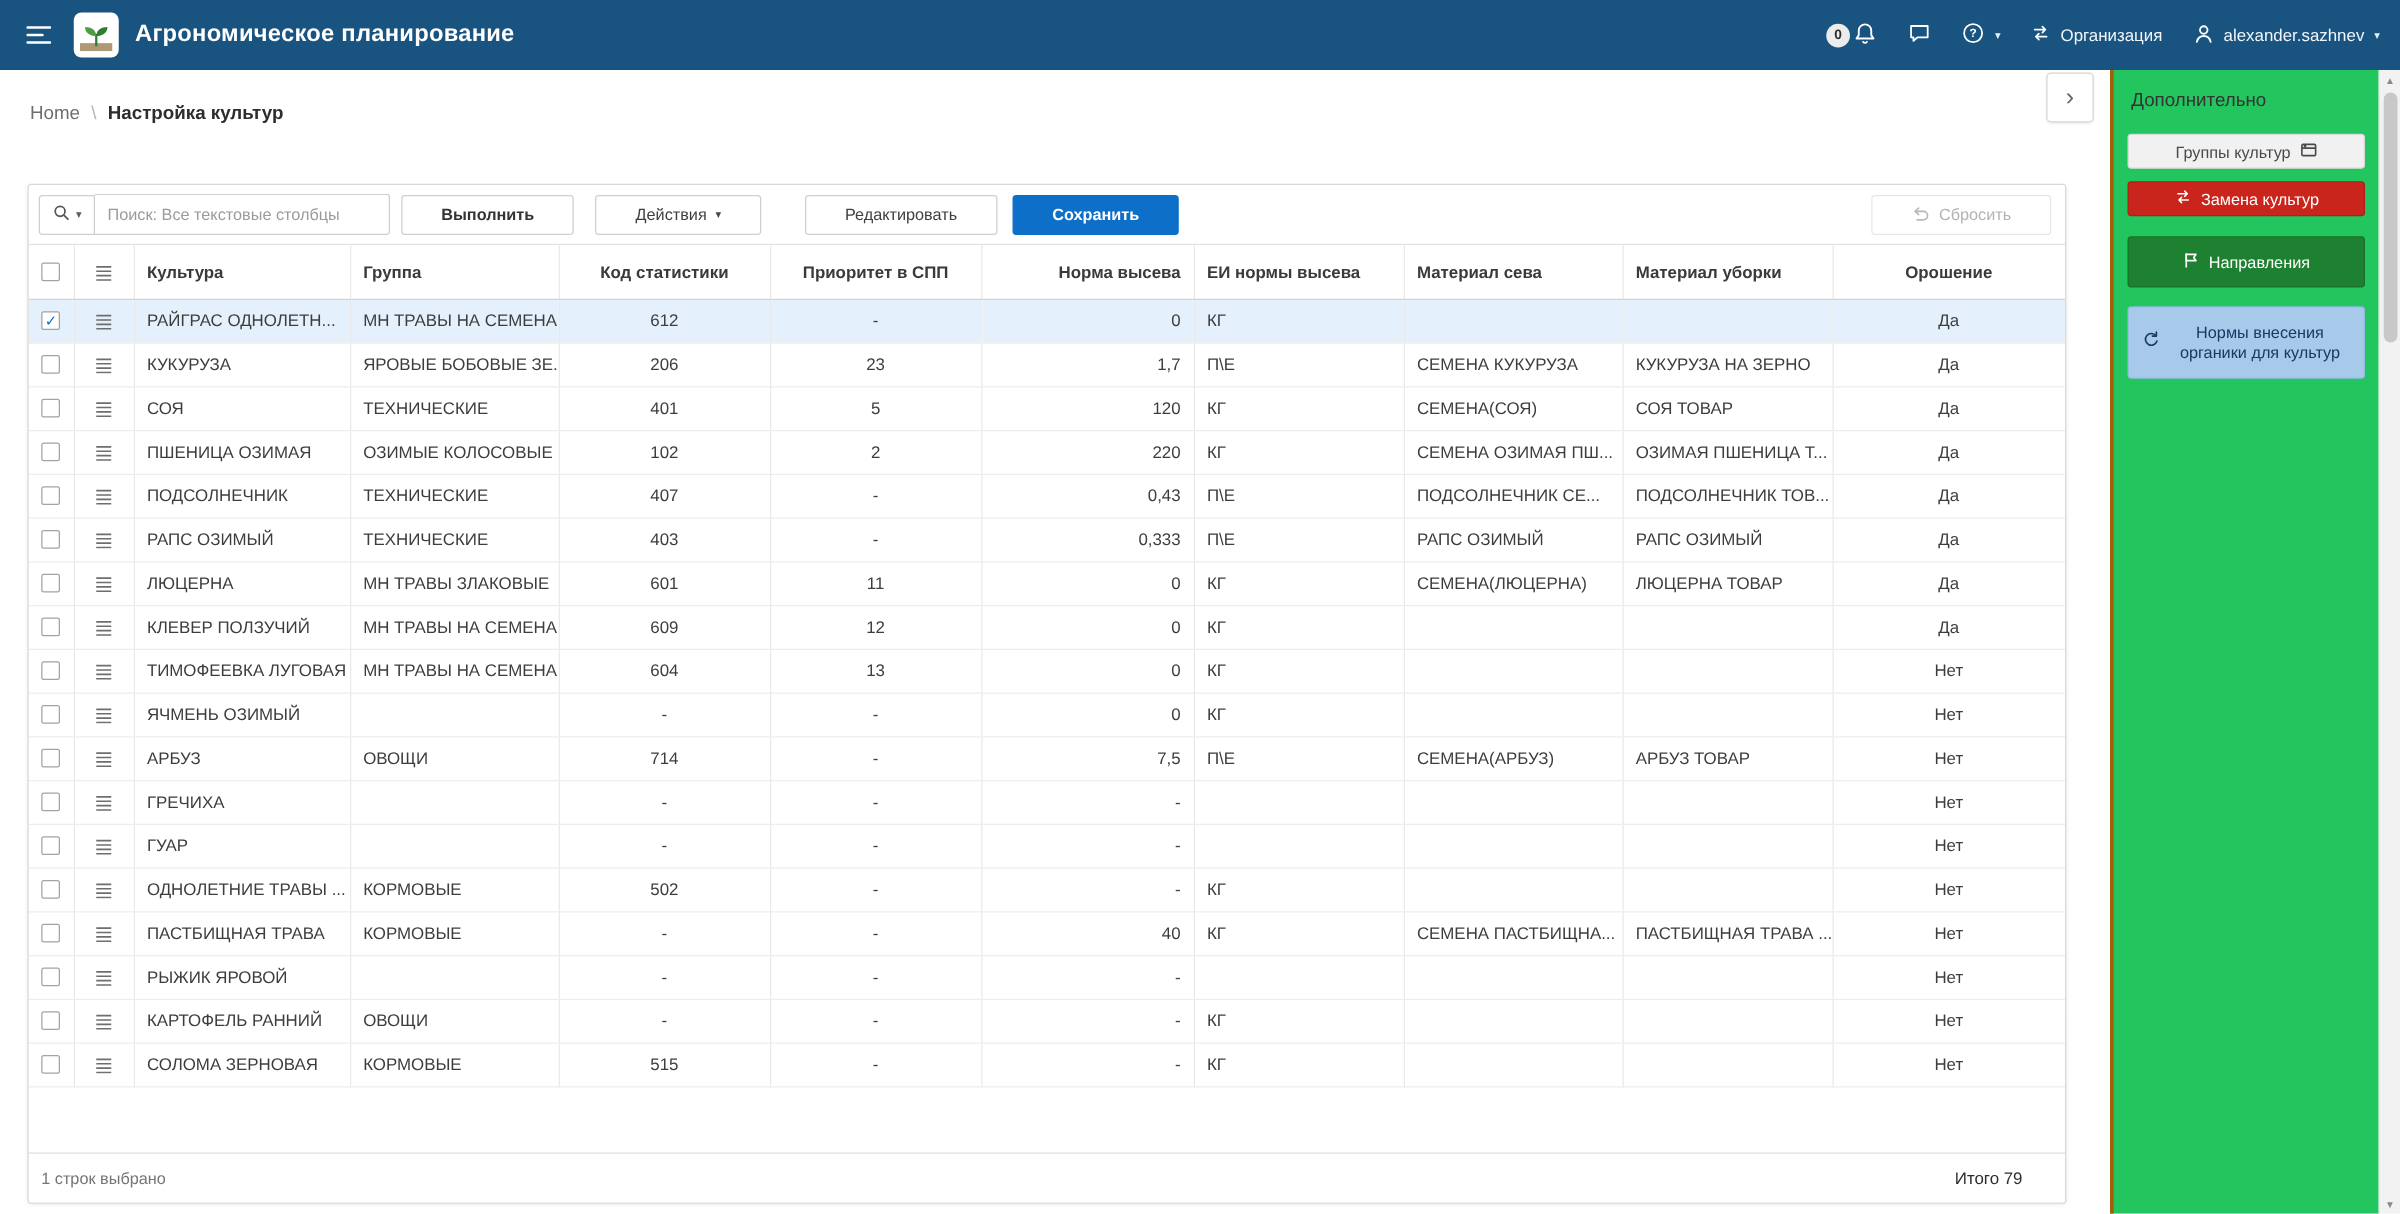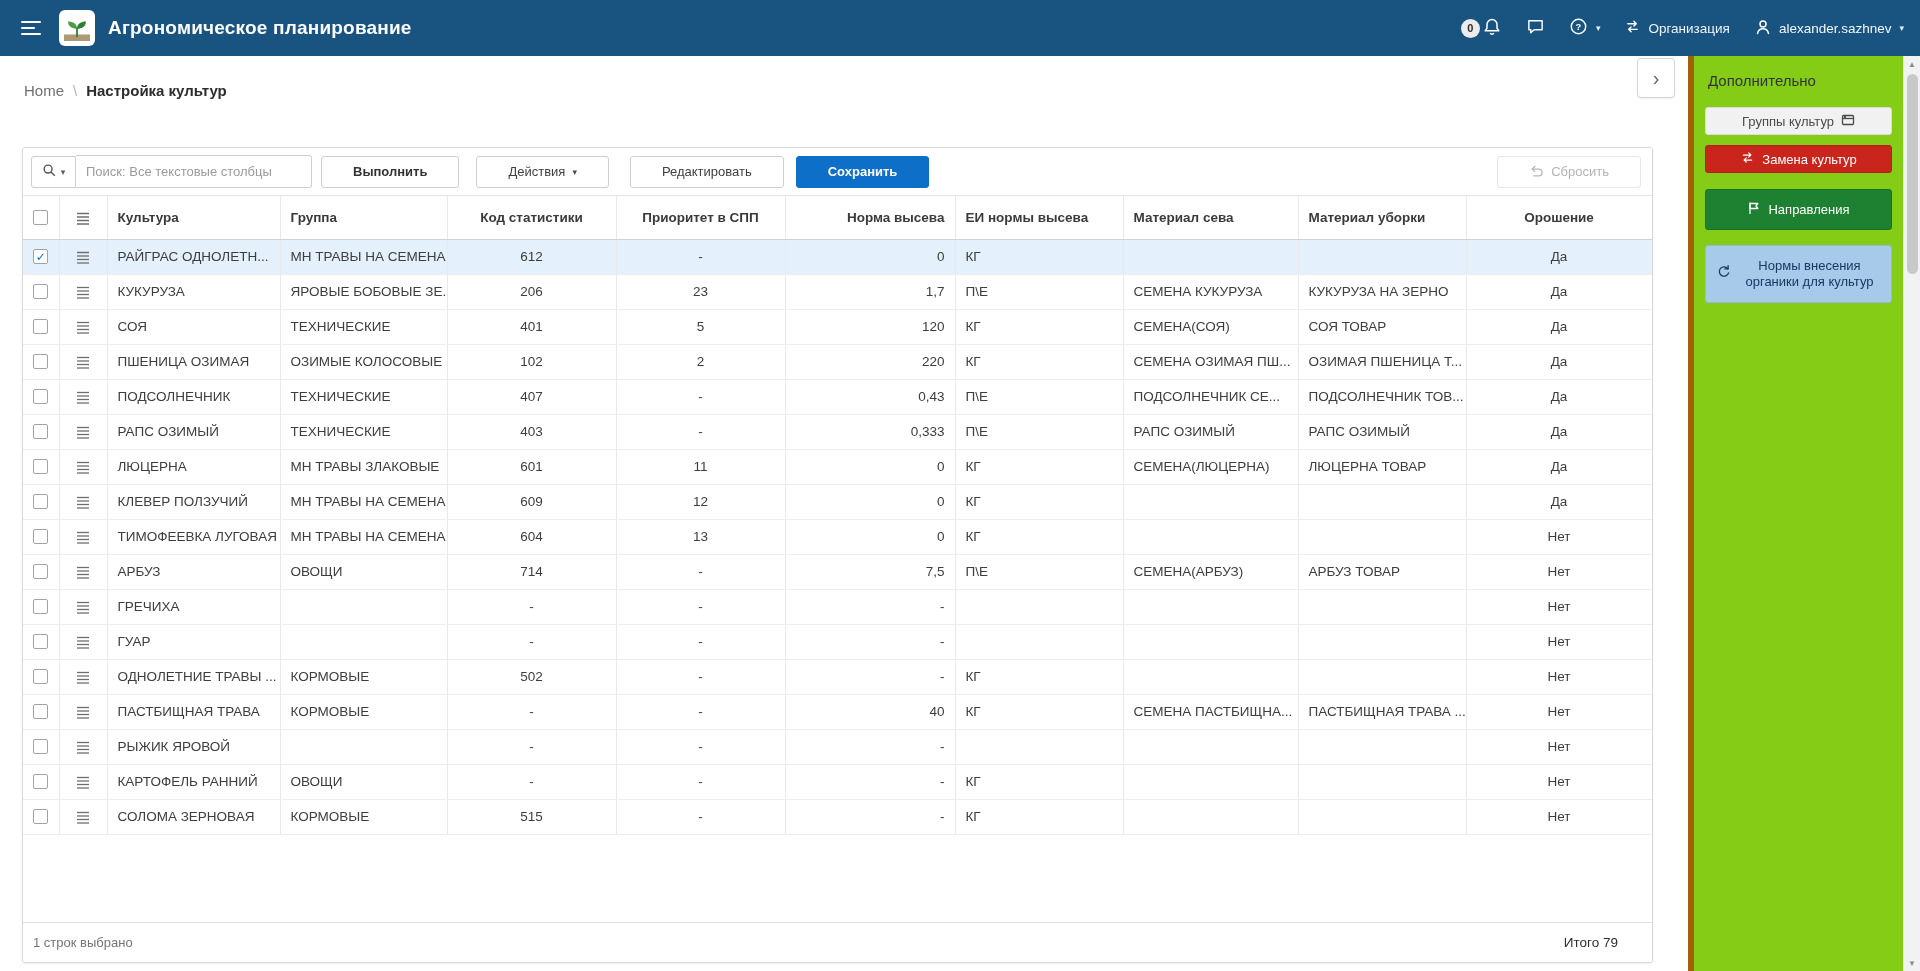--- a/index.html
+++ b/index.html
@@ -47,21 +47,21 @@
     gap:3px; color:#555; }
   .search-input { width:236px; height:33px; border:1px solid #cfcfcf; border-left:none;
     border-radius:0 3px 3px 0; padding:0 10px; font-size:13px; color:#333;
     font-family:inherit; outline:none; }
   .search-input::placeholder { color:#9b9b9b; }
   .btn { height:32px; border:1px solid #cfcfcf; background:#fff; border-radius:3px;
     font-size:13px; color:#3f3f3f; padding:0 31px; display:inline-flex;
     align-items:center; gap:6px;text-align:center; }
   .btn.go { margin-left:9px; font-weight:700; color:#333; }
   .btn.actions { margin-left:17px; }
-  .btn.edit { margin-left:21px; }
+  .btn.edit { margin-left:35px; }
   .btn.save { margin-left:12px; background:#0d6fc8; border-color:#0d6fc8; color:#fff; font-weight:700; }
   .tb-spacer { flex:1; }
   .btn.reset { color:#b3b3b3; border-color:#e7e7e7; gap:7px; }
 
   
   .table-wrap { flex:1 1 auto; overflow:hidden; }
   table { border-collapse:collapse; table-layout:fixed; width:1629px; }
   th,td { overflow:hidden; white-space:nowrap; border-right:1px solid #e9e9e9; }
   thead th { height:43px; font-size:13.5px; font-weight:700; color:#3a3a3a;
     background:#fff; border-bottom:1px solid #d2d2d2; text-align:left; padding:0 10px; }
@@ -74,21 +74,21 @@
     border-radius:2px; background:#fff; align-items:center; justify-content:center;
     font-size:12px; line-height:1; color:#0d6fc8; font-weight:700; vertical-align:middle; }
   .handle { display:inline-flex; vertical-align:middle; }
 
   .grid-footer { flex:0 0 40px; display:flex; align-items:center;
     justify-content:space-between; padding:0 34px 0 10px; border-top:1px solid #e0e0e0;
     font-size:13px; color:#757575; background:#fff; }
   .grid-footer .total { color:#2d2d2d; font-size:13.5px; }
 
   
-  .side-panel { width:215px; background:#84cc16; border-left:6px solid #a16207;
+  .side-panel { width:215px; background:#22c55e; border-left:3px solid #a16207;
     padding:16px 11px 0 11px; }
   .panel-title { font-size:15px; color:#333; padding-left:3px; }
   .p-btn { width:100%; display:flex; align-items:center; justify-content:center;
     gap:7px; border-radius:3px; font-size:13px; }
   .p-btn.neutral { margin-top:18px; height:28px; background:#f1f1f1; border:1px solid #dadada; color:#4a4a4a; }
   .p-btn.danger  { margin-top:10px; height:28px; background:#c9251d; border:1px solid #b11f18; color:#fff; }
   .p-btn.success { margin-top:16px; height:41px; background:#1e8031; border:1px solid #1a7029; color:#fff; }
   .p-btn.info    { margin-top:15px; height:58px; background:#a7c9ea; border:1px solid #93b9de;
     color:#173a60; padding:0 10px; line-height:1.25; }
   .p-btn.info .p-label { white-space:normal; text-align:center; }
@@ -440,20 +440,40 @@
                 <tr>
                   <td class="cb-cell"><span class="cb"></span></td>
                   <td class="handle-cell"><span class="handle">
                       <svg width="14" height="14" viewBox="0 0 14 14" fill="none" stroke="#6e6e6e" stroke-width="1.3">
                         <line x1="1" y1="2.5" x2="13" y2="2.5"></line>
                         <line x1="1" y1="6" x2="13" y2="6"></line>
                         <line x1="1" y1="9.5" x2="13" y2="9.5"></line>
                         <line x1="1" y1="13" x2="13" y2="13"></line>
                       </svg>
                     </span></td>
+                  <td class="a-l">ЯЧМЕНЬ ОЗИМЫЙ</td>
+                  <td class="a-l"></td>
+                  <td class="a-c">-</td>
+                  <td class="a-c">-</td>
+                  <td class="a-r">0</td>
+                  <td class="a-l">КГ</td>
+                  <td class="a-l"></td>
+                  <td class="a-l"></td>
+                  <td class="a-c">Нет</td>
+                </tr>
+                <tr>
+                  <td class="cb-cell"><span class="cb"></span></td>
+                  <td class="handle-cell"><span class="handle">
+                      <svg width="14" height="14" viewBox="0 0 14 14" fill="none" stroke="#6e6e6e" stroke-width="1.3">
+                        <line x1="1" y1="2.5" x2="13" y2="2.5"></line>
+                        <line x1="1" y1="6" x2="13" y2="6"></line>
+                        <line x1="1" y1="9.5" x2="13" y2="9.5"></line>
+                        <line x1="1" y1="13" x2="13" y2="13"></line>
+                      </svg>
+                    </span></td>
                   <td class="a-l">АРБУЗ</td>
                   <td class="a-l">ОВОЩИ</td>
                   <td class="a-c">714</td>
                   <td class="a-c">-</td>
                   <td class="a-r">7,5</td>
                   <td class="a-l">П\Е</td>
                   <td class="a-l">СЕМЕНА(АРБУЗ)</td>
                   <td class="a-l">АРБУЗ ТОВАР</td>
                   <td class="a-c">Нет</td>
                 </tr>

